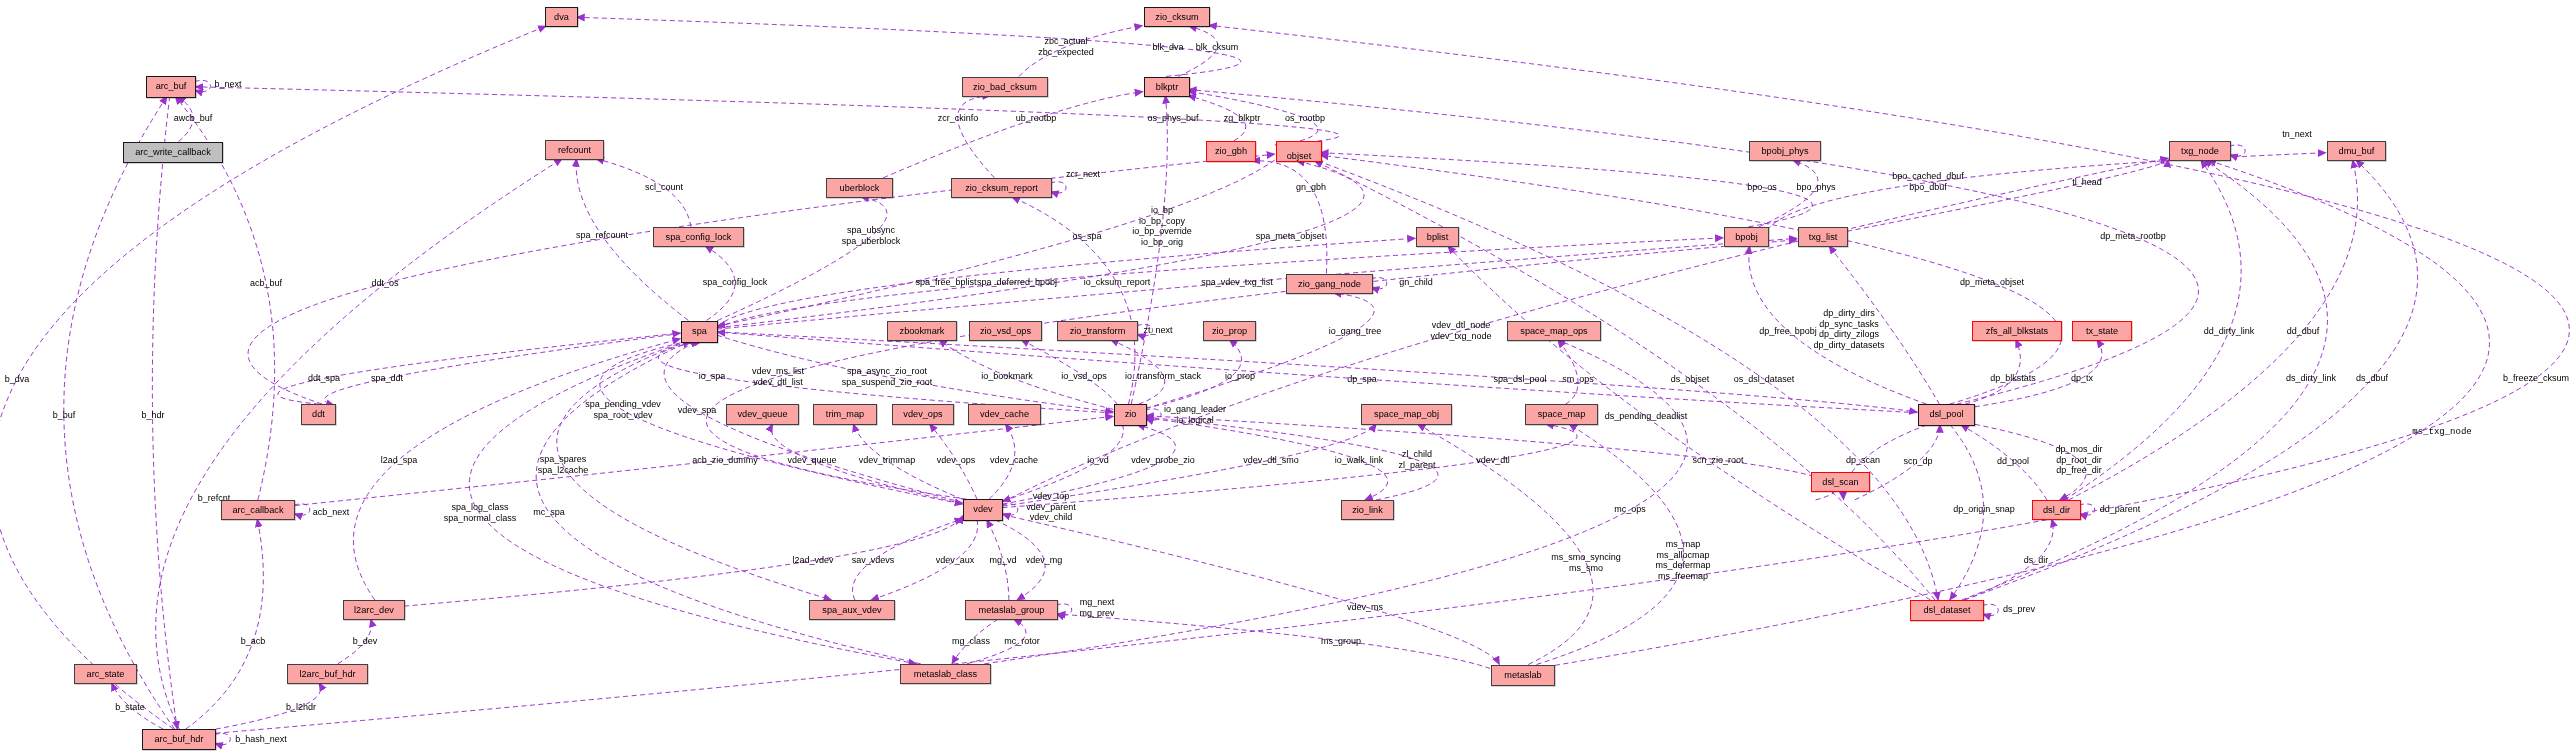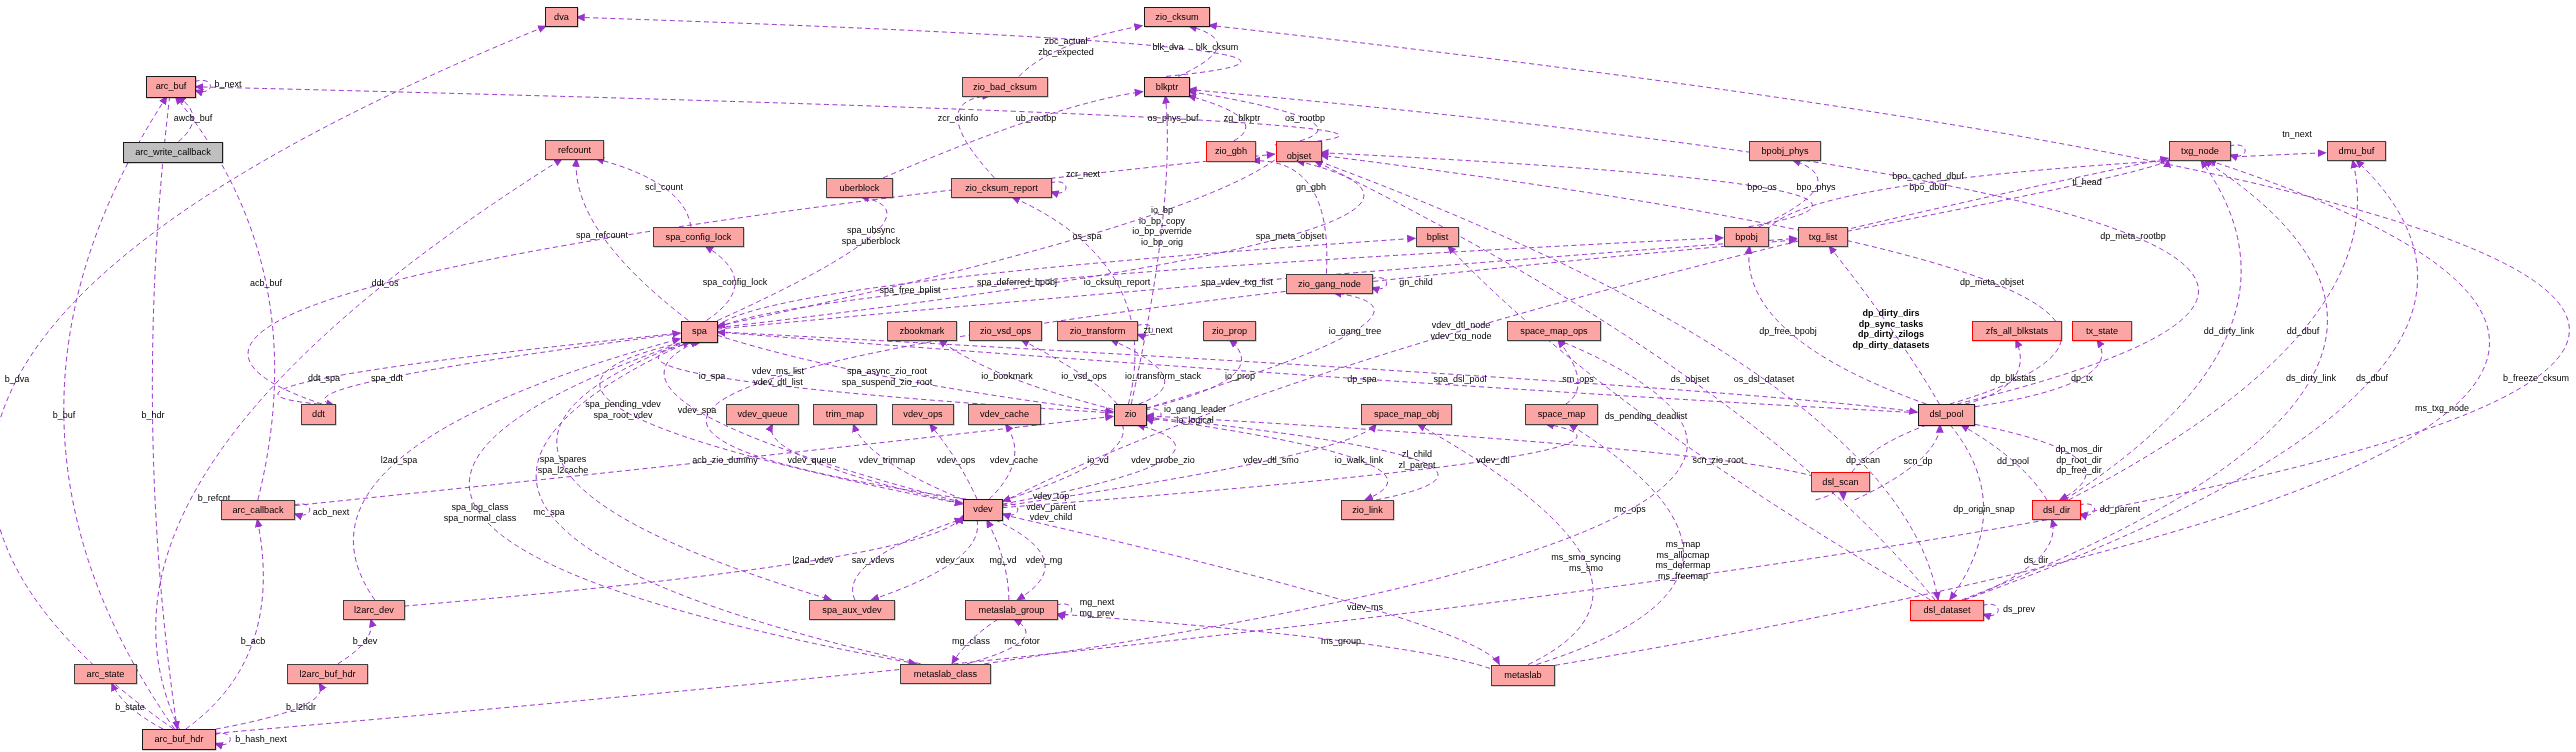--- a/index.html
+++ b/index.html
@@ -394,21 +394,21 @@
       </div>
       <div class="edge-label" style="left: 735px; top: 282px;">
         <span>spa_config_lock</span>
       </div>
       <div class="edge-label" style="left: 664px; top: 187px;">
         <span>scl_count</span>
       </div>
       <div class="edge-label" style="left: 602px; top: 235px;">
         <span>spa_refcount</span>
       </div>
-      <div class="edge-label" style="left: 910px; top: 282px; margin-top: 8px;">
+      <div class="edge-label" style="left: 946px; top: 282px;">
         <span>spa_free_bplist</span>
       </div>
       <div class="edge-label" style="left: 1017px; top: 282px;">
         <span>spa_deferred_bpobj</span>
       </div>
       <div class="edge-label" style="left: 1117px; top: 282px;">
         <span>io_cksum_report</span>
       </div>
       <div class="edge-label" style="left: 1237px; top: 282px;">
         <span>spa_vdev_txg_list</span>
@@ -500,21 +500,21 @@
       <div class="edge-label" style="left: 1417px; top: 460px;">
         <span>zl_child</span>
         <span>zl_parent</span>
       </div>
       <div class="edge-label" style="left: 1493px; top: 460px;">
         <span>vdev_dtl</span>
       </div>
       <div class="edge-label" style="left: 1578px; top: 379px;">
         <span>sm_ops</span>
       </div>
-      <div class="edge-label" style="left: 1460px; top: 379px;">
+      <div class="edge-label" style="left: 1520px; top: 379px;">
         <span>spa_dsl_pool</span>
       </div>
       <div class="edge-label" style="left: 1362px; top: 379px;">
         <span>dp_spa</span>
       </div>
       <div class="edge-label" style="left: 1461px; top: 331px;">
         <span>vdev_dtl_node</span>
         <span>vdev_txg_node</span>
       </div>
       <div class="edge-label" style="left: 1863px; top: 460px;">
@@ -528,21 +528,21 @@
       </div>
       <div class="edge-label" style="left: 1788px; top: 331px;">
         <span>dp_free_bpobj</span>
       </div>
       <div class="edge-label" style="left: 1992px; top: 282px;">
         <span>dp_meta_objset</span>
       </div>
       <div class="edge-label" style="left: 2133px; top: 236px;">
         <span>dp_meta_rootbp</span>
       </div>
-      <div class="edge-label" style="left: 1891px; top: 329px; font-weight: bold;">
+      <div class="edge-label" style="left: 1849px; top: 329px;">
         <span>dp_dirty_dirs</span>
         <span>dp_sync_tasks</span>
         <span>dp_dirty_zilogs</span>
         <span>dp_dirty_datasets</span>
       </div>
       <div class="edge-label" style="left: 2013px; top: 378px;">
         <span>dp_blkstats</span>
       </div>
       <div class="edge-label" style="left: 2082px; top: 378px;">
         <span>dp_tx</span>
@@ -607,21 +607,21 @@
       </div>
       <div class="edge-label" style="left: 1683px; top: 560px;">
         <span>ms_map</span>
         <span>ms_allocmap</span>
         <span>ms_defermap</span>
         <span>ms_freemap</span>
       </div>
       <div class="edge-label" style="left: 1341px; top: 641px;">
         <span>ms_group</span>
       </div>
-      <div class="edge-label" style="left: 2442px; top: 408px;">
+      <div class="edge-label" style="left: 2442px; top: 432px; font-family: Liberation Mono, monospace;">
         <span>ms_txg_node</span>
       </div>
       <div class="edge-label" style="left: 1365px; top: 607px;">
         <span>vdev_ms</span>
       </div>
       <div class="edge-label" style="left: 1003px; top: 560px;">
         <span>mg_vd</span>
       </div>
       <div class="edge-label" style="left: 1044px; top: 560px;">
         <span>vdev_mg</span>

